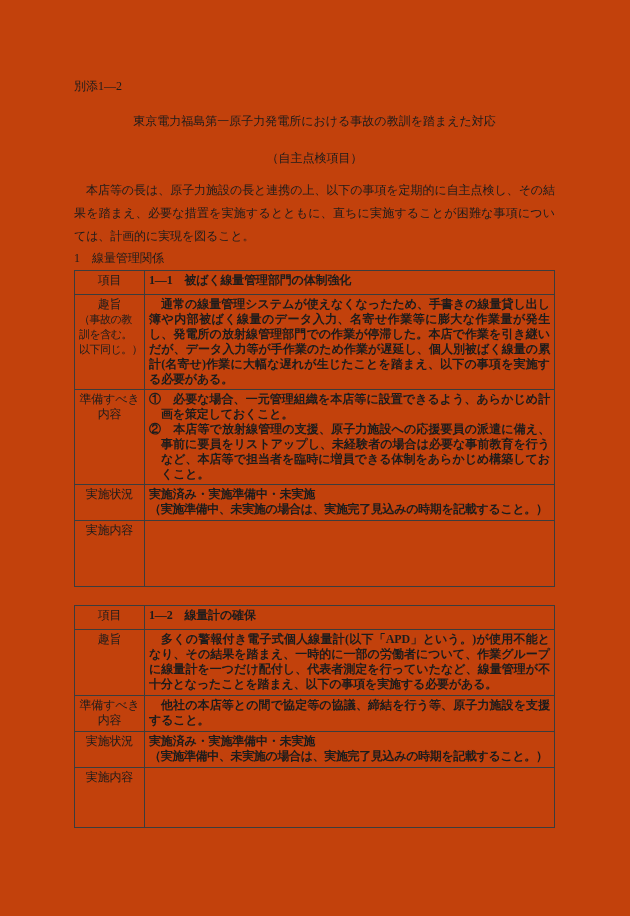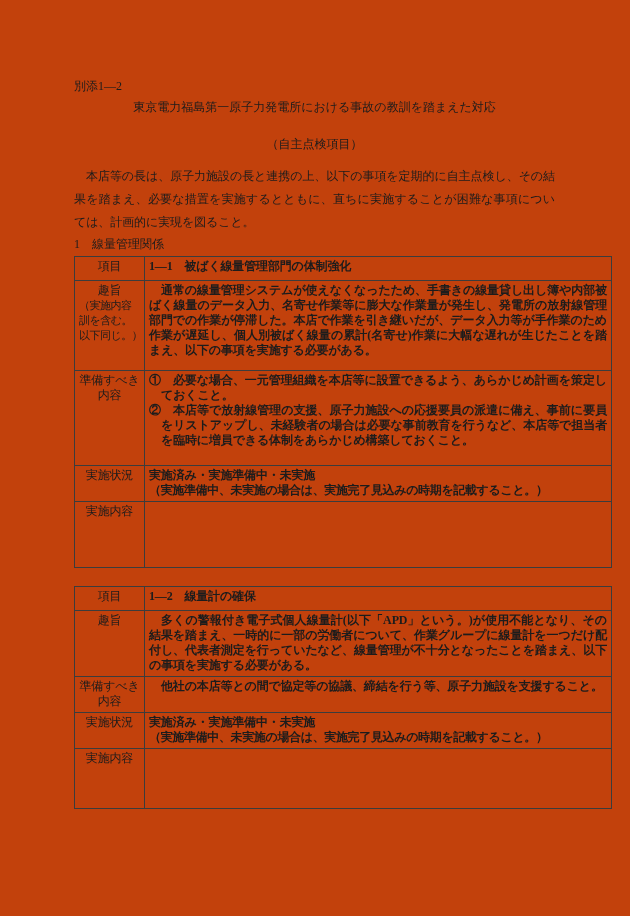--- a/index.html
+++ b/index.html
@@ -8,34 +8,34 @@
     width: 630px; height: 916px;
     background: #c2410c;
     box-sizing: border-box;
     padding: 78px 75px 0 74px;
     font-family: "Liberation Serif", "DejaVu Serif", serif;
     font-size: 12px;
     color: #1c1c1c;
     overflow: hidden;
   }
   .att { text-align: left; line-height: 17px; }
-  .title { text-align: center; line-height: 17px; margin-top: 4px; }
+  .title { text-align: center; line-height: 17px; margin-top: 18px; }
   .subtitle { text-align: center; line-height: 17px; margin-top: 20px; }
   .intro {
     margin: 12px 0 0 0;
     line-height: 23px;
     text-indent: 1em;
     text-align: justify;
     letter-spacing: -0.1px;
   }
   .section { line-height: 17px; margin: 2px 0 3px 0; }
   table.sheet {
     border-collapse: collapse;
     table-layout: fixed;
-    width: 538px;
+    width: 481px;
   }
   table.sheet.second { margin-top: 18px; }
   table.sheet td {
     border: 1px solid #3c3c3c;
     vertical-align: top;
     line-height: 15px;
     padding: 2px 4px;
     letter-spacing: -0.15px;
     box-sizing: border-box;
   }
@@ -82,21 +82,21 @@
         <td class="lbl">
           <span>項目</span>
         </td>
         <td class="val">
           <span>1―1　被ばく線量管理部門の体制強化</span>
         </td>
       </tr>
       <tr class="h90">
         <td class="lbl">
           <div>趣旨</div>
-          <div class="note-line">（実施内容</div>
+          <div class="note-line">（事故の教</div>
           <div class="note-line">訓を含む。</div>
           <div class="note-line">以下同じ。）</div>
         </td>
         <td class="val">
           <p class="ind">通常の線量管理システムが使えなくなったため、手書きの線量貸し出し簿や内部被ばく線量のデータ入力、名寄せ作業等に膨大な作業量が発生し、発電所の放射線管理部門での作業が停滞した。本店で作業を引き継いだが、データ入力等が手作業のため作業が遅延し、個人別被ばく線量の累計(名寄せ)作業に大幅な遅れが生じたことを踏まえ、以下の事項を実施する必要がある。</p>
         </td>
       </tr>
       <tr class="h95">
         <td class="lbl">
           <span>準備すべき内容</span>

